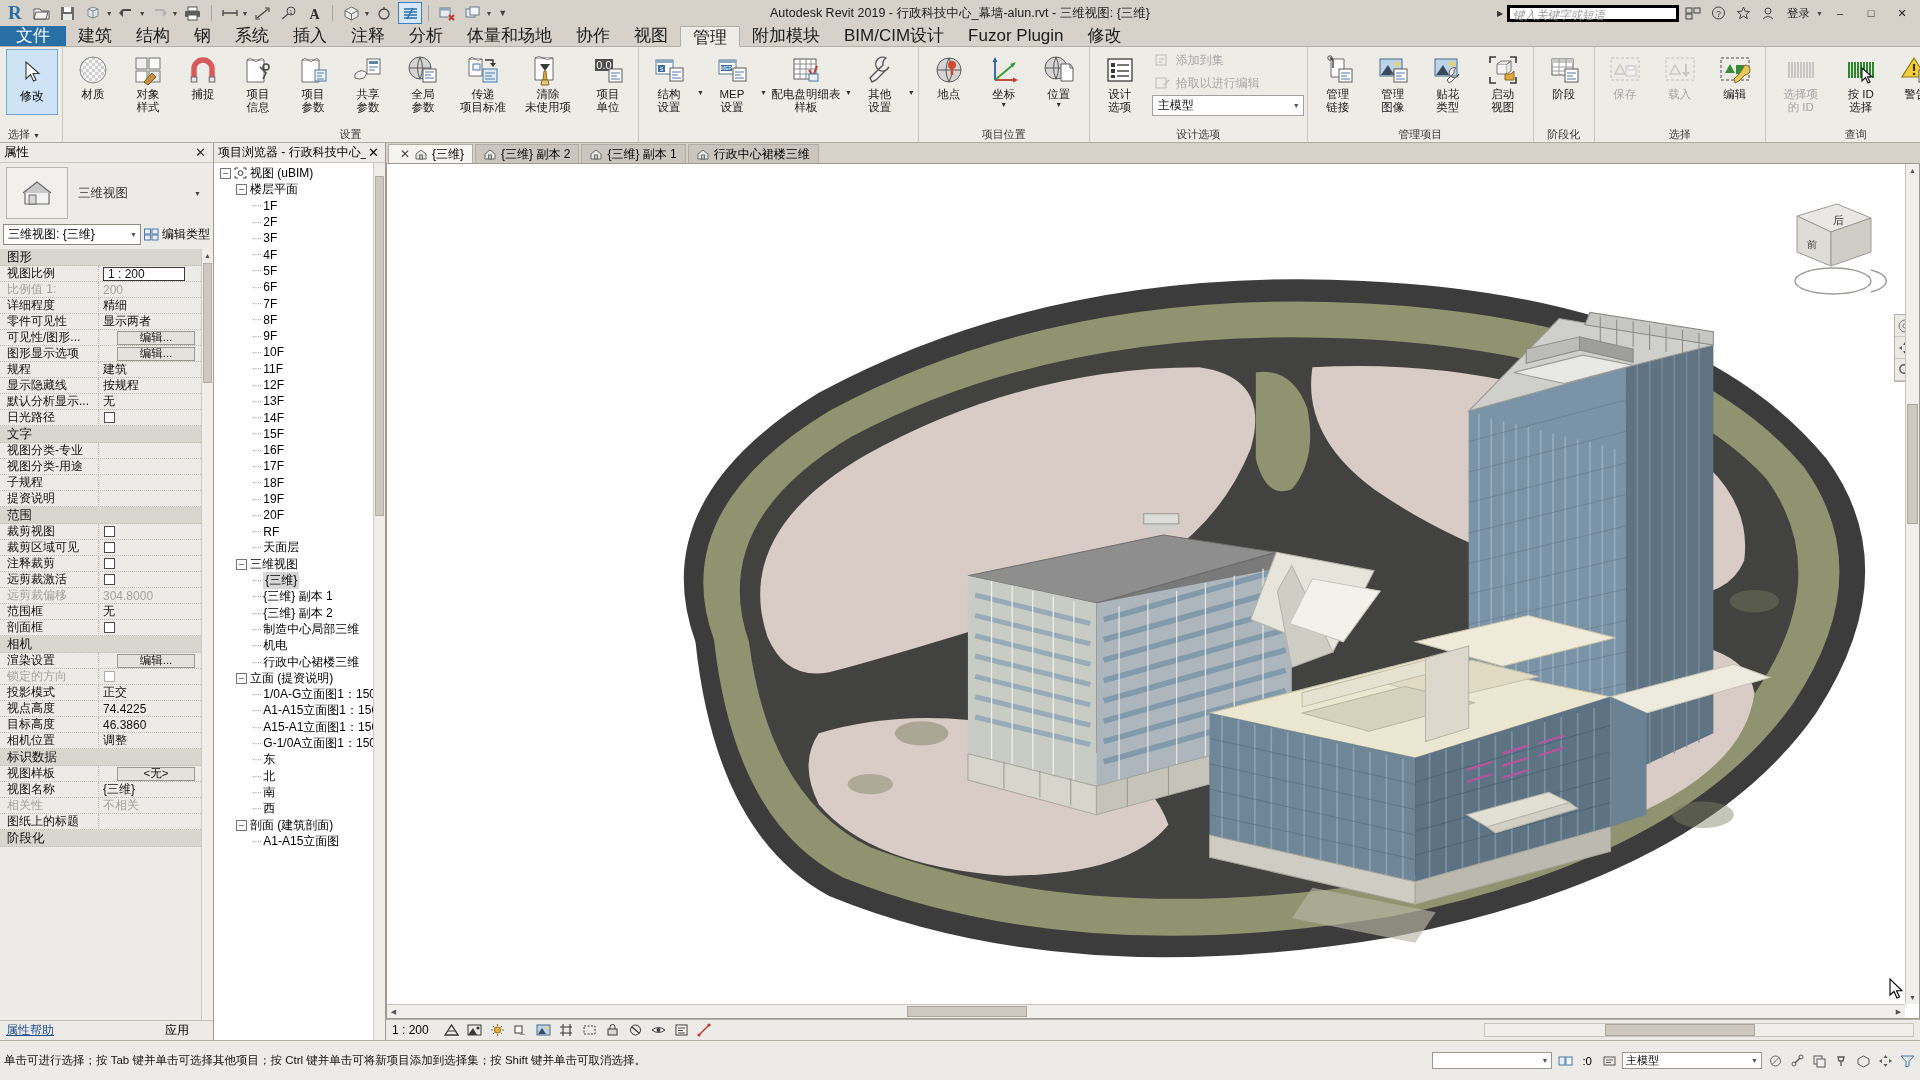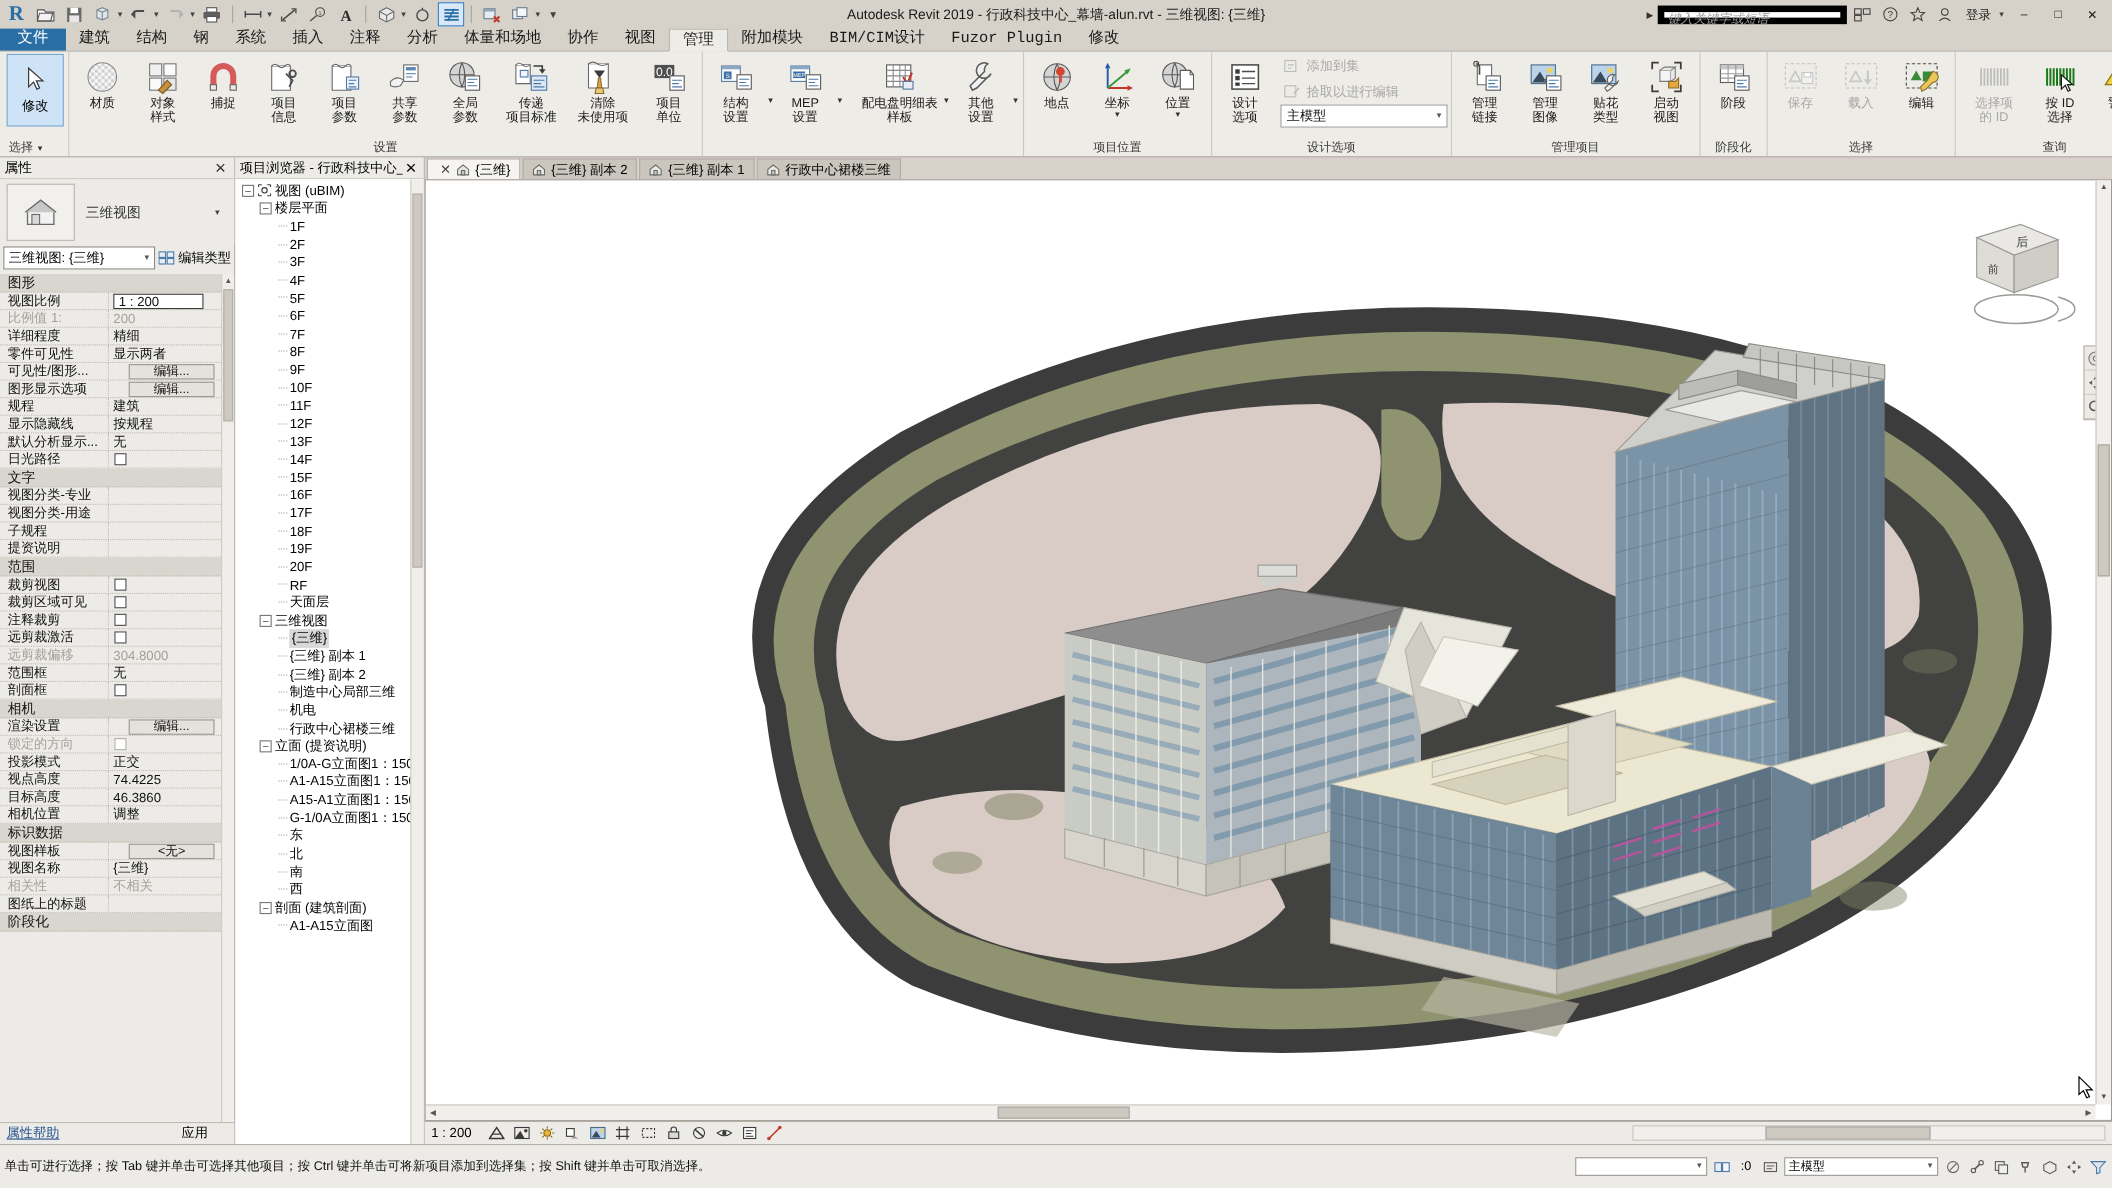--- a/index.html
+++ b/index.html
@@ -16,43 +16,43 @@
   .qicon { width: 24px; height: 22px; display: flex; align-items: center; justify-content: center; cursor: pointer; }
   .qicon svg { display: block; }
   .rlogo { font-weight: bold; font-size: 19px; color: #2a6ea6; padding: 0 6px 0 4px; font-family: "Liberation Serif", serif; }
   .qsep { width: 1px; height: 16px; background: #a9a49a; margin: 0 4px; }
   .caret { font-size: 7px; color: #444; margin-left: -2px; }
   .qicon.sel { border: 1px solid #3a7fc1; background: #d8e8f8; }
   .title-text { position: absolute; left: 0; right: 0; text-align: center; font-size: 12.5px; color: #1a1a1a; pointer-events: none; }
   .tb-right { margin-left: auto; display: flex; align-items: center; padding-right: 4px; gap: 3px; }
   .search-wrap { display: flex; align-items: center; gap: 4px; }
   .search-arrow { font-size: 8px; color: #333; }
-  .search-box { width: 172px; height: 17px; border: 6px solid #000000; background: #fff; font-size: 11.5px;
+  .search-box { width: 172px; height: 17px; border: 3px solid #000000; background: #fff; font-size: 11.5px;
                 color: #9a9a9a; padding: 0 3px; font-style: italic; line-height: 15px; }
   .tb-ico { width: 22px; height: 20px; display: flex; align-items: center; justify-content: center; cursor: pointer; }
   .signin { font-size: 11.5px; color: #1a1a1a; padding: 0 5px; cursor: pointer; }
   .wbtn { width: 28px; height: 20px; display: flex; align-items: center; justify-content: center; font-size: 11px; color: #222; cursor: pointer; }
 
   
   .tabbar { height: 21px; background: #d6d2ca; display: flex; align-items: flex-end; padding-left: 0; flex: none;
             border-bottom: 1px solid #b4b0a8; }
-  .tab { padding: 0 12px; height: 21px; line-height: 21px; font-size: 14px; color: #1a1a1a; cursor: pointer; font-family: Liberation Mono, monospace; }
+  .tab { padding: 0 12px; height: 21px; line-height: 21px; font-size: 17px; color: #1a1a1a; cursor: pointer; }
   .tab.file { background: #2a6ea6; color: #fff; padding: 0 16px; font-weight: normal; }
   .tab.active { background: #eeece7; border: 1px solid #b4b0a8; border-bottom: 1px solid #eeece7; margin-bottom: -1px; }
 
   
   .ribbon { height: 96px; background: #eeece7; display: flex; align-items: stretch; flex: none;
             border-bottom: 1px solid #b0aca4; position: relative; }
   .rpanel { display: flex; flex-direction: column; position: relative; padding: 2px 3px 0 3px;
             border-right: 1px solid #cbc7bf; }
   .rpanel-body { display: flex; align-items: flex-start; flex: 1; gap: 1px; }
   .rpanel-title { text-align: center; font-size: 11px; color: #3a3a3a; height: 14px; line-height: 13px; }
   .rbtn { width: 54px; display: flex; flex-direction: column; align-items: center; cursor: pointer; padding-top: 3px; }
   .rbtn.w62 { width: 64px; }
-  .rbtn.w72 { width: 76px; margin-left: 12px; }
+  .rbtn.w72 { width: 76px; }
   .rbtn .ic { height: 34px; display: flex; align-items: flex-end; justify-content: center; }
   .rbtn .lb { font-size: 11.5px; color: #1a1a1a; text-align: center; line-height: 13px; margin-top: 2px; }
   .rbtn.dis .lb { color: #a6a6a6; }
   .modifybtn { width: 52px; height: 66px; border: 1px solid #7aa8cf; background: #cfe3f6;
                display: flex; flex-direction: column; align-items: center; justify-content: center; margin: 2px 4px 0 6px; }
   .modifybtn .lb { font-size: 12px; margin-top: 4px; }
   .selpanel { display: flex; flex-direction: column; border-right: 1px solid #cbc7bf; }
   .selpanel .rpanel-title { text-align: center; }
   .ddcaret { font-size: 7px; color: #333; }
   .sm-item { display: flex; align-items: center; gap: 5px; height: 22px; font-size: 12px; cursor: pointer; padding: 0 3px; }

